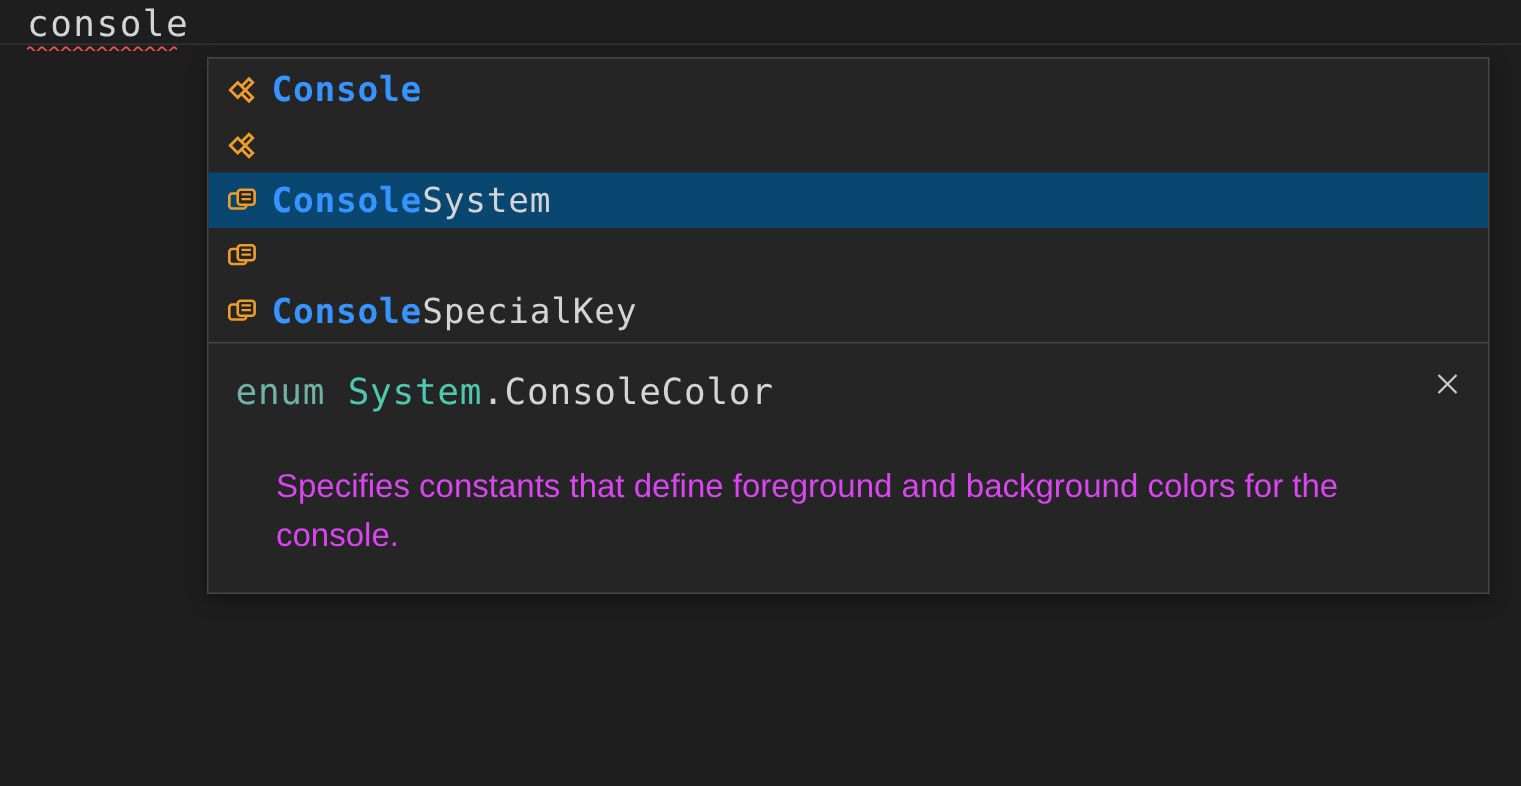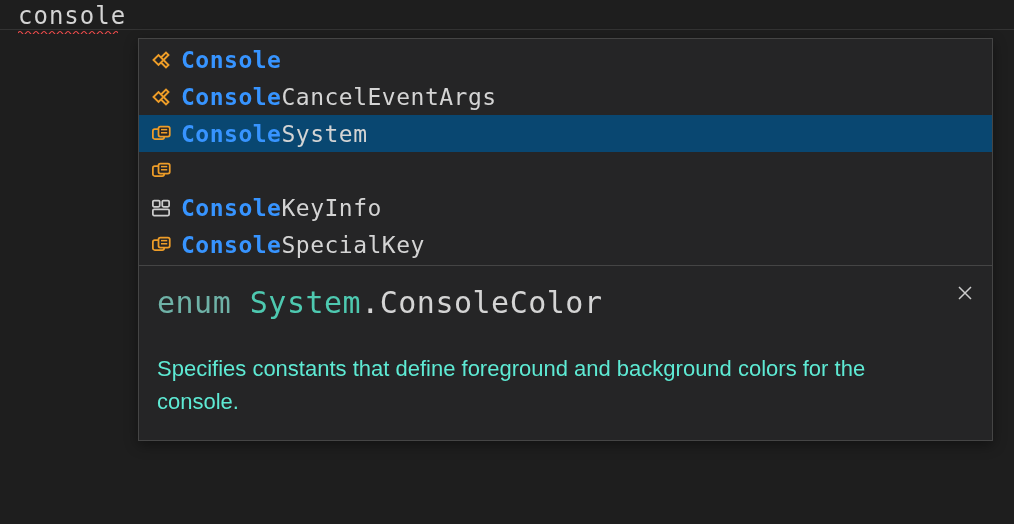--- a/index.html
+++ b/index.html
@@ -66,34 +66,35 @@
     }
     .match { color: #3794ff; font-weight: 700; }
     .rest { color: #d4d4d4; }
     .detail-pane {
       padding: 16px 18px 22px;
       position: relative;
       font-family: -apple-system, 'Segoe UI', sans-serif;
     }
     .detail-sig {
       font-family: 'Consolas', 'Monaco', monospace;
-      font-size: 30px;
+      font-size: 24px;
       letter-spacing: 0.5px;
       line-height: 1.4;
       margin-bottom: 28px;
     }
     .kw-enum { color: #6fb2a7; }
     .kw-ns { color: #4ec9b0; }
     .kw-dot { color: #d4d4d4; }
     .kw-type { color: #d4d4d4; }
     .detail-desc {
-      color: #5eead4;
+      color: #d946ef;
       font-size: 22px;
       line-height: 1.5;
       max-width: 760px;
+      margin-left: 27px;
     }
     .close-btn {
       position: absolute;
       top: 14px;
       right: 14px;
       width: 26px;
       height: 26px;
       display: flex;
       align-items: center;
       justify-content: center;
@@ -135,21 +136,20 @@
         <span class="label"><span class="match">Console</span><span class="rest"></span></span>
       </div>
       <div class="suggest-row">
         <span class="icon-slot">
           <svg width="20" height="20" viewBox="0 0 16 16">
       <path d="M2 8 L6 4 L10 8 L6 12 Z" fill="none" stroke="#ee9d28" stroke-width="1.5"></path>
       <path d="M8 6 L12 2 L14 4 L10 8" fill="none" stroke="#ee9d28" stroke-width="1.5"></path>
       <path d="M8 10 L12 14 L14 12 L10 8" fill="none" stroke="#ee9d28" stroke-width="1.5"></path>
     </svg>
         </span>
-        <span class="label"><span class="match">Console</span><span class="rest">CancelEventArgs</span></span>
       </div>
       <div class="suggest-row selected">
         <span class="icon-slot">
           <svg width="20" height="20" viewBox="0 0 16 16">
       <rect x="1.5" y="4" width="9" height="8" rx="1.5" fill="none" stroke="#ee9d28" stroke-width="1.4"></rect>
       <rect x="6" y="2" width="9" height="8" rx="1.5" fill="#252526" stroke="#ee9d28" stroke-width="1.4"></rect>
       <line x1="8" y1="4.5" x2="13" y2="4.5" stroke="#ee9d28" stroke-width="1.2"></line>
       <line x1="8" y1="7" x2="13" y2="7" stroke="#ee9d28" stroke-width="1.2"></line>
     </svg>
         </span>
@@ -157,30 +157,20 @@
       </div>
       <div class="suggest-row">
         <span class="icon-slot">
           <svg width="20" height="20" viewBox="0 0 16 16">
       <rect x="1.5" y="4" width="9" height="8" rx="1.5" fill="none" stroke="#ee9d28" stroke-width="1.4"></rect>
       <rect x="6" y="2" width="9" height="8" rx="1.5" fill="#252526" stroke="#ee9d28" stroke-width="1.4"></rect>
       <line x1="8" y1="4.5" x2="13" y2="4.5" stroke="#ee9d28" stroke-width="1.2"></line>
       <line x1="8" y1="7" x2="13" y2="7" stroke="#ee9d28" stroke-width="1.2"></line>
     </svg>
         </span>
-      </div>
-      <div class="suggest-row">
-        <span class="icon-slot">
-          <svg width="20" height="20" viewBox="0 0 16 16">
-      <rect x="1.5" y="2" width="5.5" height="5" rx="1" fill="none" stroke="#cccccc" stroke-width="1.4"></rect>
-      <rect x="9" y="2" width="5.5" height="5" rx="1" fill="none" stroke="#cccccc" stroke-width="1.4"></rect>
-      <rect x="1.5" y="9" width="13" height="5" rx="1" fill="none" stroke="#cccccc" stroke-width="1.4"></rect>
-    </svg>
-        </span>
-        <span class="label"><span class="match">Console</span><span class="rest">KeyInfo</span></span>
       </div>
       <div class="suggest-row">
         <span class="icon-slot">
           <svg width="20" height="20" viewBox="0 0 16 16">
       <rect x="1.5" y="4" width="9" height="8" rx="1.5" fill="none" stroke="#ee9d28" stroke-width="1.4"></rect>
       <rect x="6" y="2" width="9" height="8" rx="1.5" fill="#252526" stroke="#ee9d28" stroke-width="1.4"></rect>
       <line x1="8" y1="4.5" x2="13" y2="4.5" stroke="#ee9d28" stroke-width="1.2"></line>
       <line x1="8" y1="7" x2="13" y2="7" stroke="#ee9d28" stroke-width="1.2"></line>
     </svg>
         </span>

